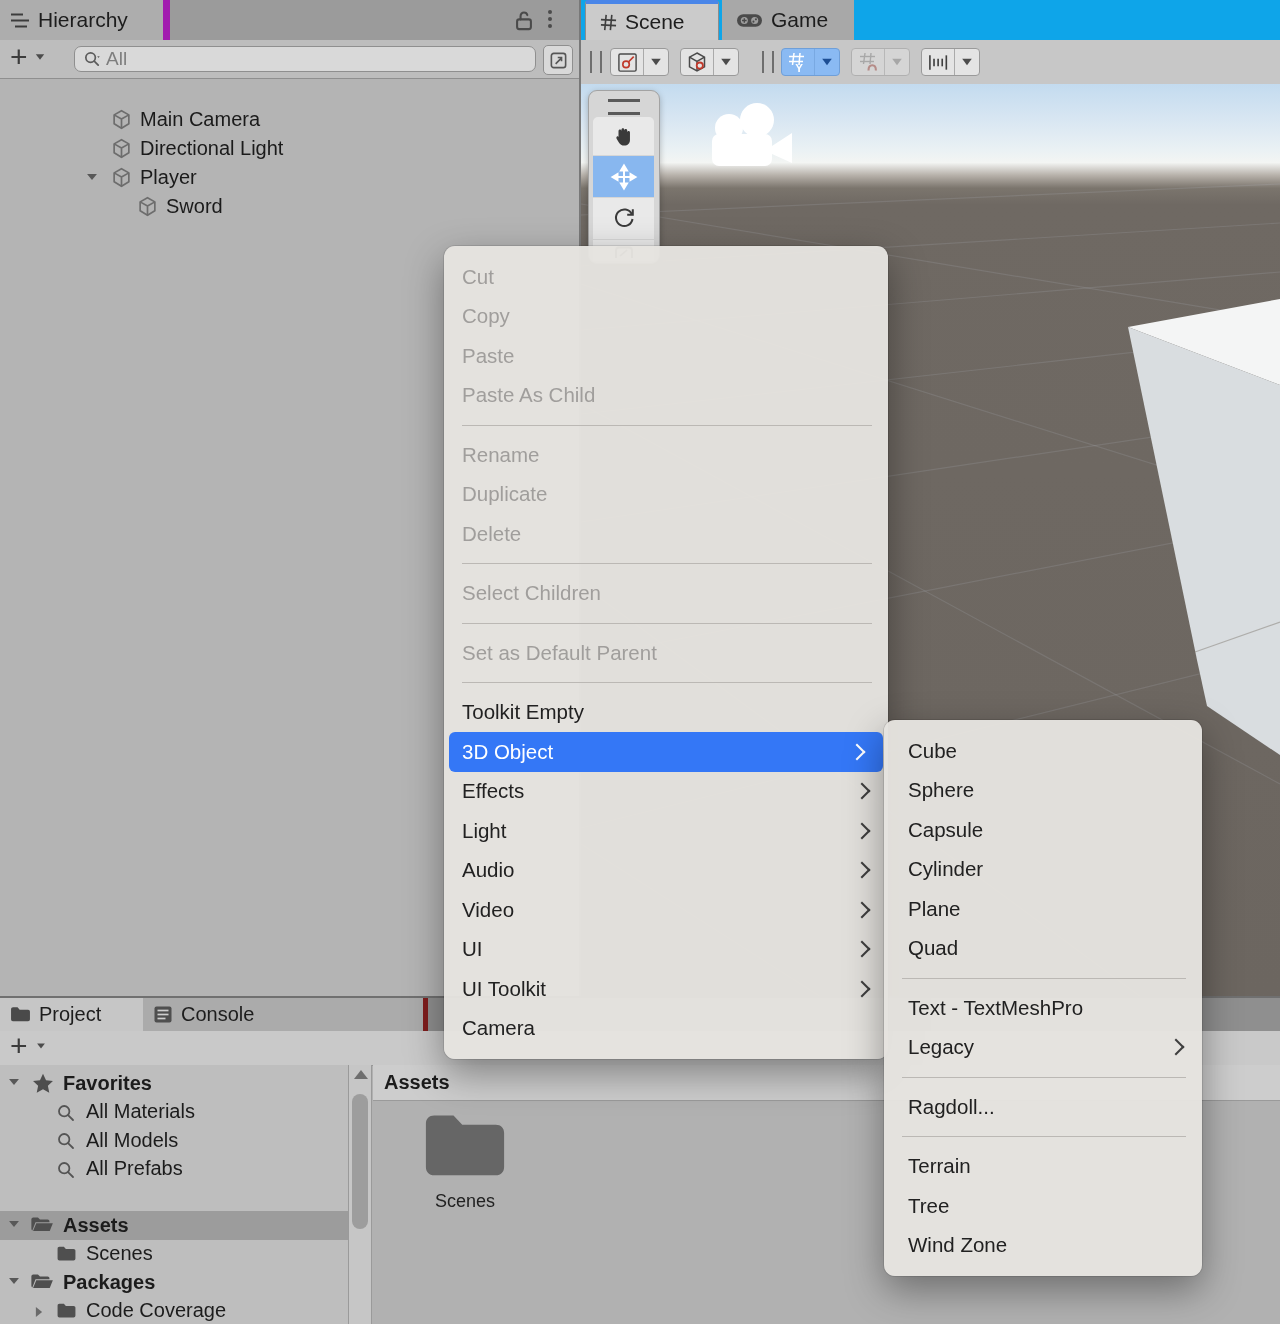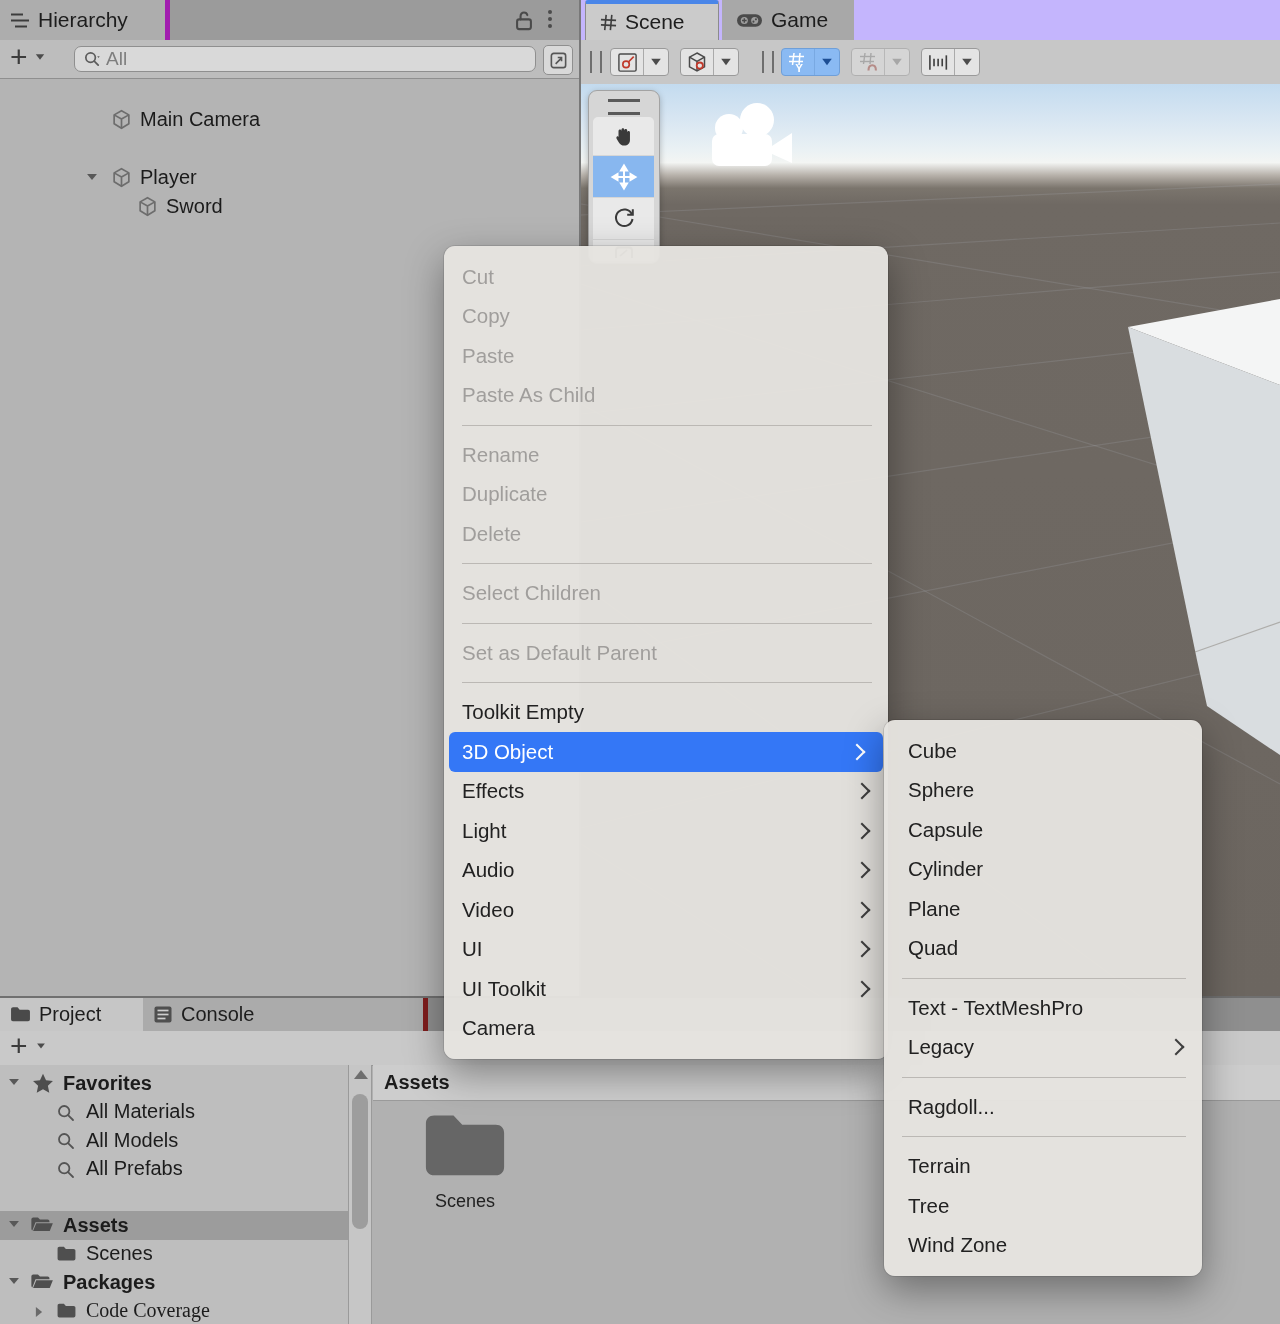--- a/index.html
+++ b/index.html
@@ -2,40 +2,40 @@
 <html><head>
 <meta charset="utf-8">
 <style>
   html,body{margin:0;padding:0;background:#8a8a8a;}
   .stage{position:relative;width:1280px;height:1324px;overflow:hidden;background:#C8C8C8;
          font-family:"Liberation Sans",sans-serif;-webkit-font-smoothing:antialiased;}
   .abs{position:absolute;}
   
   #hierarchy{left:0;top:0;width:579px;height:996px;background:#B4B4B4;border-right:2px solid #787878;}
   .h-tabbar{left:0;top:0;width:100%;height:40px;background:#9B9B9B;border-bottom:1px solid #8c8c8c;}
-  .h-tab{left:0;top:0;width:170px;height:40px;background:#ADADAD;display:flex;align-items:center;gap:8px;padding-left:10px;box-sizing:border-box;border-right:5px solid #a21caf;}
+  .h-tab{left:0;top:0;width:170px;height:40px;background:#ADADAD;display:flex;align-items:center;gap:8px;padding-left:10px;box-sizing:border-box;border-right:7px solid #a21caf;}
   .tab-label{font-size:21px;color:#1d1d1d;}
   .h-toolbar{left:0;top:40px;width:100%;height:38px;background:#BDBDBD;border-bottom:1px solid #8f8f8f;}
   .plusrow{display:flex;align-items:center;}
   .plus{font-size:30px;color:#3c3c3c;line-height:26px;}
   .search-field{left:74px;top:6px;width:462px;height:26px;background:#D9D9D9;border:1px solid #8F8F8F;border-radius:7px;display:flex;align-items:center;padding-left:8px;gap:4px;box-sizing:border-box;}
   .search-text{color:#7e7e7e;font-size:19px;}
   .picker-btn{left:543px;top:5px;width:28px;height:28px;border:1px solid #8F8F8F;border-radius:5px;background:#D9D9D9;display:flex;align-items:center;justify-content:center;}
   .h-scene-row{left:0;top:78px;width:100%;height:27px;background:#D7D7D7;display:flex;align-items:center;}
   .h-row{position:absolute;left:0;width:100%;height:29px;display:flex;align-items:center;}
   .h-row .lbl,.h-scene-row .lbl{font-size:20px;color:#1b1b1b;}
   .bold{font-weight:bold;}
   .tri-down{width:0;height:0;border-left:8px solid transparent;border-right:8px solid transparent;border-top:10px solid #585858;}
   .tri-right{width:0;height:0;border-top:8px solid transparent;border-bottom:8px solid transparent;border-left:10px solid #6a6a6a;}
   .tri-sm{transform:scale(.62);}
   .kebab{display:flex;flex-direction:column;gap:3px;align-items:center;}
   .kebab i{width:4px;height:4px;border-radius:50%;background:#4b4b4b;}
   
   #scenepanel{left:581px;top:0;width:699px;height:997px;background:#A0A0A0;}
-  .s-tabbar{left:0;top:0;width:100%;height:40px;background:#c4b5fd;border-bottom:1px solid #8c8c8c;}
+  .s-tabbar{left:0;top:0;width:100%;height:40px;background:#0ea5e9;border-bottom:1px solid #8c8c8c;}
   .s-tab{top:0;height:40px;display:flex;align-items:center;gap:8px;padding-left:14px;box-sizing:border-box;}
   #tab-scene{left:4px;width:134px;background:#CBCBCB;border-top:4px solid #4A86E8;border-left:1px solid #8c8c8c;border-right:1px solid #8c8c8c;border-radius:3px 3px 0 0;}
   #tab-game{left:141px;width:132px;background:#A8A8A8;}
   .s-toolbar{left:0;top:40px;width:100%;height:44px;background:#C7C7C7;border-bottom:1px solid #8d8d8d;}
   .tb-handle{position:absolute;top:11px;width:8px;height:22px;border-left:2px solid #6e6e6e;border-right:2px solid #6e6e6e;}
   .tb-btn{position:absolute;top:8px;height:28px;background:#E4E4E4;border:1px solid #9a9a9a;border-radius:4px;display:flex;align-items:center;box-sizing:border-box;}
   .tb-main{width:32px;display:flex;align-items:center;justify-content:center;height:100%;}
   .tb-arrow{width:24px;display:flex;align-items:center;justify-content:center;height:100%;border-left:1px solid #aaa;}
   .tb-blue{background:#8ABAF3;border-color:#6f9fd8;}
   .tb-blue .tb-arrow{border-left-color:#79a9e2;}
@@ -136,20 +136,29 @@
     <div class="abs" id="h-rows" style="left:0;top:105px;width:100%;height:600px;">
         <div class="h-row" style="top: 0px;">
           <span class="abs" style="left:111px;top:4px;">
             <svg width="21" height="21" viewBox="0 0 20 20">
               <path d="M10 1.6 17 5.6 17 14 10 18.4 3 14 3 5.6Z" fill="none" stroke="#6d6d6d" stroke-width="1.6" stroke-linejoin="round"></path>
               <path d="M3 5.6 10 9.6 17 5.6 M10 9.6 V18.4" fill="none" stroke="#6d6d6d" stroke-width="1.6"></path>
             </svg>
           </span>
           <span class="abs lbl" style="left:140px;">Main Camera</span>
         </div>
+        <div class="h-row" style="top: 29px;">
+          <span class="abs" style="left:111px;top:4px;">
+            <svg width="21" height="21" viewBox="0 0 20 20">
+              <path d="M10 1.6 17 5.6 17 14 10 18.4 3 14 3 5.6Z" fill="none" stroke="#6d6d6d" stroke-width="1.6" stroke-linejoin="round"></path>
+              <path d="M3 5.6 10 9.6 17 5.6 M10 9.6 V18.4" fill="none" stroke="#6d6d6d" stroke-width="1.6"></path>
+            </svg>
+          </span>
+          <span class="abs lbl" style="left:140px;">Directional Light</span>
+        </div>
         <div class="h-row" style="top: 58px;">
           <span class="abs tri-down tri-sm" style="left:84px;top:9px;"></span>
           <span class="abs" style="left:111px;top:4px;">
             <svg width="21" height="21" viewBox="0 0 20 20">
               <path d="M10 1.6 17 5.6 17 14 10 18.4 3 14 3 5.6Z" fill="none" stroke="#6d6d6d" stroke-width="1.6" stroke-linejoin="round"></path>
               <path d="M3 5.6 10 9.6 17 5.6 M10 9.6 V18.4" fill="none" stroke="#6d6d6d" stroke-width="1.6"></path>
             </svg>
           </span>
           <span class="abs lbl" style="left:140px;">Player</span>
         </div>
@@ -423,21 +432,21 @@
           </span>
           <span class="abs lbl bold" style="left:63px;">Packages</span>
         </div>
         <div class="t-row" style="top: 231.5px;">
           <span class="abs tri-right tri-sm" style="left:34px;top:7px;"></span>
           <span class="abs" style="left:56px;top:5px;">
             <svg width="21" height="17" viewBox="0 0 20 16">
               <path d="M1.5 3.4C1.5 2.3 2.2 1.6 3.3 1.6h4.2l1.9 2h7.3c1.1 0 1.8.7 1.8 1.8v7.4c0 1.1-.7 1.8-1.8 1.8H3.3c-1.1 0-1.8-.7-1.8-1.8Z" fill="#4f4f4f"></path>
             </svg>
           </span>
-          <span class="abs lbl" style="left:86px;font-family:Liberation Serif, serif;">Code Coverage</span>
+          <span class="abs lbl" style="left:86px;">Code Coverage</span>
         </div>
       </div>
     <div class="abs" id="vscroll">
       <span class="abs scroll-up"></span>
       <span class="abs scroll-thumb"></span>
     </div>
     <div class="abs" id="bassets">
       <div class="abs a-header">
         <span class="lbl">Assets</span>
       </div>

